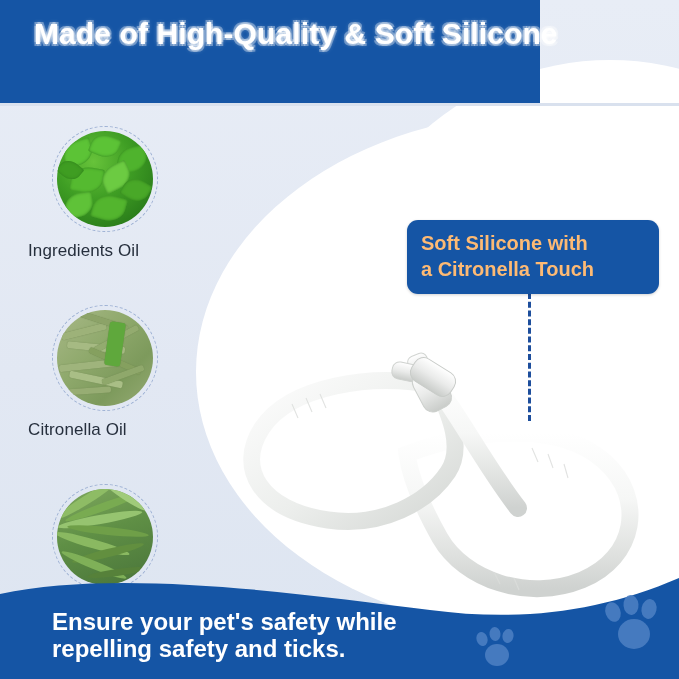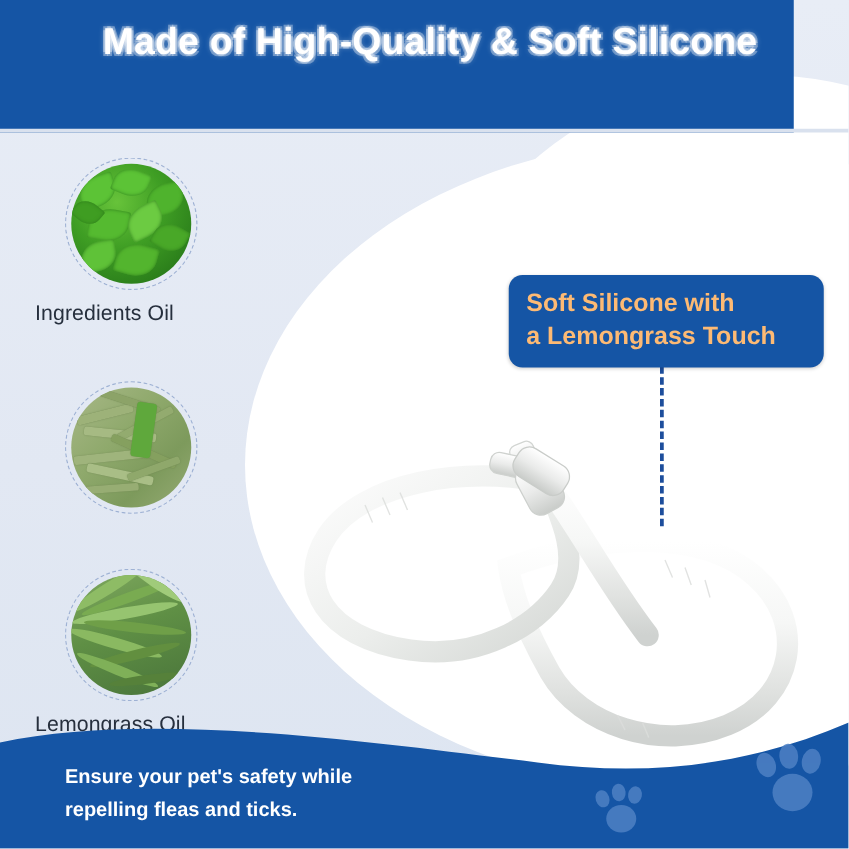--- a/index.html
+++ b/index.html
@@ -16,23 +16,22 @@
     position:absolute;left:196px;top:112px;width:700px;height:520px;
     background:#ffffff;border-radius:50%;
   }
   .white-blob2{
     position:absolute;left:330px;top:60px;width:560px;height:560px;
     background:#ffffff;border-radius:50%;
   }
 
   
   .header{
-    position:absolute;left:0;top:0;width:635px;height:106px;
+    position:absolute;left:0;top:0;width:540px;height:106px;
     background:#1555a5;
-    text-align:center;
   }
   .header-inner{
     position:absolute;left:34px;top:17px;width:620px;
   }
   .header-line{
     color:#ffffff;font-weight:bold;font-size:30px;line-height:34px;
     letter-spacing:.1px;
     text-shadow:
       -1.6px -1.6px 0 #ffffff55, 1.6px -1.6px 0 #ffffff55,
       -1.6px  1.6px 0 #ffffff55, 1.6px  1.6px 0 #ffffff55,
@@ -83,21 +82,21 @@
 
   
   .collar{position:absolute;left:232px;top:276px;width:430px;height:330px;}
   .collar svg{display:block;}
 
   
   .footer{position:absolute;left:0;top:560px;width:679px;height:119px;}
   .footer svg{position:absolute;left:0;top:0;}
   .footer-text{
     position:absolute;left:52px;top:48px;width:400px;
-    color:#ffffff;font-weight:bold;font-size:16px;line-height:27px;
+    color:#ffffff;font-weight:bold;font-size:24px;line-height:27px;
   }
 </style>
 </head>
 <body>
 
 <div id="stage">
 
   <div class="bg-base"></div>
   <div class="white-blob"></div>
   <div class="white-blob2"></div>
@@ -136,20 +135,21 @@
           <div class="stalk" style="left:10px;top:34px;width:58px;height:7px;transform:rotate(6deg);background:#a6ba83;"></div>
           <div class="stalk" style="left:34px;top:26px;width:50px;height:6px;transform:rotate(-28deg);background:#93ab6f;"></div>
           <div class="stalk" style="left:2px;top:52px;width:60px;height:7px;transform:rotate(-6deg);background:#9fb47c;"></div>
           <div class="stalk" style="left:30px;top:48px;width:56px;height:6px;transform:rotate(24deg);background:#85a05f;"></div>
           <div class="stalk" style="left:12px;top:66px;width:54px;height:7px;transform:rotate(12deg);background:#a9be86;"></div>
           <div class="stalk" style="left:44px;top:62px;width:44px;height:6px;transform:rotate(-20deg);background:#8fa86b;"></div>
           <div class="stalk" style="left:50px;top:12px;width:16px;height:44px;transform:rotate(8deg);background:#5fa83c;border-radius:3px;"></div>
           <div class="stalk" style="left:6px;top:78px;width:48px;height:6px;transform:rotate(-4deg);background:#97ad73;"></div>
         </div>
       </div>
+      <div class="ing-label">Citronella Oil</div>
     </div>
 
     <div class="ing" style="margin-top:44px;">
       <div class="ing-circle">
         <div class="ing-photo lem">
           <div class="blade" style="left:-6px;top:6px;width:72px;height:9px;transform:rotate(-32deg);background:#8ebc65;"></div>
           <div class="blade" style="left:6px;top:14px;width:80px;height:8px;transform:rotate(-20deg);background:#79ab51;"></div>
           <div class="blade" style="left:0px;top:26px;width:86px;height:9px;transform:rotate(-10deg);background:#96c470;"></div>
           <div class="blade" style="left:10px;top:38px;width:82px;height:8px;transform:rotate(6deg);background:#6f9f48;"></div>
           <div class="blade" style="left:-4px;top:50px;width:78px;height:9px;transform:rotate(16deg);background:#8ab961;"></div>
@@ -212,38 +212,38 @@
       <rect x="160" y="88" width="34" height="17" rx="7" fill="url(#clasp)" stroke="#cfd2cf" stroke-width="1" transform="rotate(12 177 96)"></rect>
 
       <rect x="185" y="93" width="30" height="42" rx="10" fill="url(#clasp)" stroke="#cdd0cd" stroke-width="1" transform="rotate(-28 200 114)"></rect>
       <rect x="178" y="88" width="46" height="26" rx="10" fill="url(#clasp)" stroke="#c9ccc9" stroke-width="1" transform="rotate(32 201 101)"></rect>
     </svg>
   </div>
 
   <div class="dash-line"></div>
   <div class="badge">
     <div class="badge-line">Soft Silicone with</div>
-    <div class="badge-line">a Lemongrass Touch</div>
+    <div class="badge-line">a Citronella Touch</div>
   </div>
 
   <div class="footer">
     <svg width="679" height="119" viewBox="0 0 679 119" xmlns="http://www.w3.org/2000/svg">
       <path d="M0 34 C 120 8, 300 34, 430 50 C 520 62, 600 52, 679 18 L679 119 L0 119 Z" fill="#1555a5"></path>
       <g fill="#4e81c4" opacity=".85">
         <ellipse cx="482" cy="79" rx="5.5" ry="7" transform="rotate(-18 482 79)"></ellipse>
         <ellipse cx="495" cy="74" rx="5.5" ry="7" transform="rotate(-6 495 74)"></ellipse>
         <ellipse cx="508" cy="76" rx="5.5" ry="7" transform="rotate(10 508 76)"></ellipse>
         <ellipse cx="497" cy="95" rx="12" ry="11"></ellipse>
       </g>
       <g fill="#4e81c4" opacity=".85">
         <ellipse cx="613" cy="52" rx="7.5" ry="10" transform="rotate(-20 613 52)"></ellipse>
         <ellipse cx="631" cy="45" rx="7.5" ry="10" transform="rotate(-5 631 45)"></ellipse>
         <ellipse cx="649" cy="49" rx="7.5" ry="10" transform="rotate(12 649 49)"></ellipse>
         <ellipse cx="634" cy="74" rx="16" ry="15"></ellipse>
       </g>
     </svg>
     <div class="footer-text">
       <div>Ensure your pet's safety while</div>
-      <div>repelling fleas and ticks.</div>
+      <div>repelling safety and ticks.</div>
     </div>
   </div>
 
 </div>
 
 </body></html>

